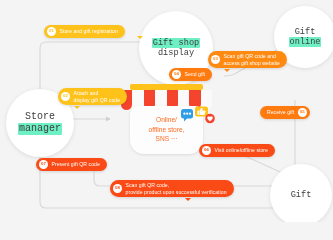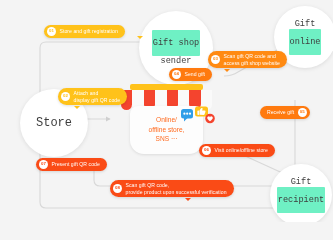--- a/index.html
+++ b/index.html
@@ -20,21 +20,21 @@
     border-radius:50%;
     background:#ffffff;
     box-shadow:0 1px 4px rgba(0,0,0,.10);
     display:flex;flex-direction:column;
     align-items:center;justify-content:center;
     text-align:center;
     color:#3d3d3d;
     line-height:1.18;
   }
   .node .l1,.node .l2{display:block;white-space:nowrap;font-family:Liberation Mono, monospace;}
-  .hl{background:#6ff0c4;padding:8px 1px;border-radius:1px;}
+  .hl{background:#6ff0c4;padding:0 1px;border-radius:1px;}
 
   
   .pill{
     position:absolute;
     display:flex;align-items:center;
     border-radius:999px;
     color:#fff;
     padding:2px 7px 2px 3px;
     box-sizing:border-box;
     white-space:nowrap;
@@ -114,37 +114,37 @@
       <path d="M295,100 L295,166"></path>
 
       <path d="M289,176 L232,150 Q226,147 218,147"></path>
 
       <path d="M278,186 L100,186 Q94,186 94,180 L94,160"></path>
 
       <path d="M40,140 L40,202 Q40,208 46,208 L276,208 Q282,208 285,203 L288,196" marker-end="url(#ar)"></path>
     </g>
   </svg>
 
-  <div class="node" style="left:20px;top:89px;width:68px;height:68px;font-size:12px;">
+  <div class="node" style="left:6px;top:89px;width:68px;height:68px;font-size:10px;">
     <span class="l1">Store</span>
+    <span class="l2 hl">manager</span>
   </div>
 
   <div class="node" style="left:139px;top:11px;width:74px;height:74px;font-size:8.6px;">
     <span class="l1 hl">Gift shop</span>
-    <span class="l2">sender</span>
+    <span class="l2">display</span>
   </div>
 
   <div class="node" style="left:274px;top:6px;width:62px;height:62px;font-size:8.6px;">
     <span class="l1">Gift</span>
     <span class="l2 hl">online</span>
   </div>
 
   <div class="node" style="left:270px;top:164px;width:62px;height:62px;font-size:8.6px;">
     <span class="l1">Gift</span>
-    <span class="l2 hl">recipient</span>
   </div>
 
   <div class="shop">
     <div class="roofbar"></div>
     <div class="awning">
       <i style="left:0px;background:#f4442e;"></i>
       <i style="left:11.4px;background:#fafafa;"></i>
       <i style="left:22.8px;background:#f4442e;"></i>
       <i style="left:34.2px;background:#fafafa;"></i>
       <i style="left:45.6px;background:#f4442e;"></i>

